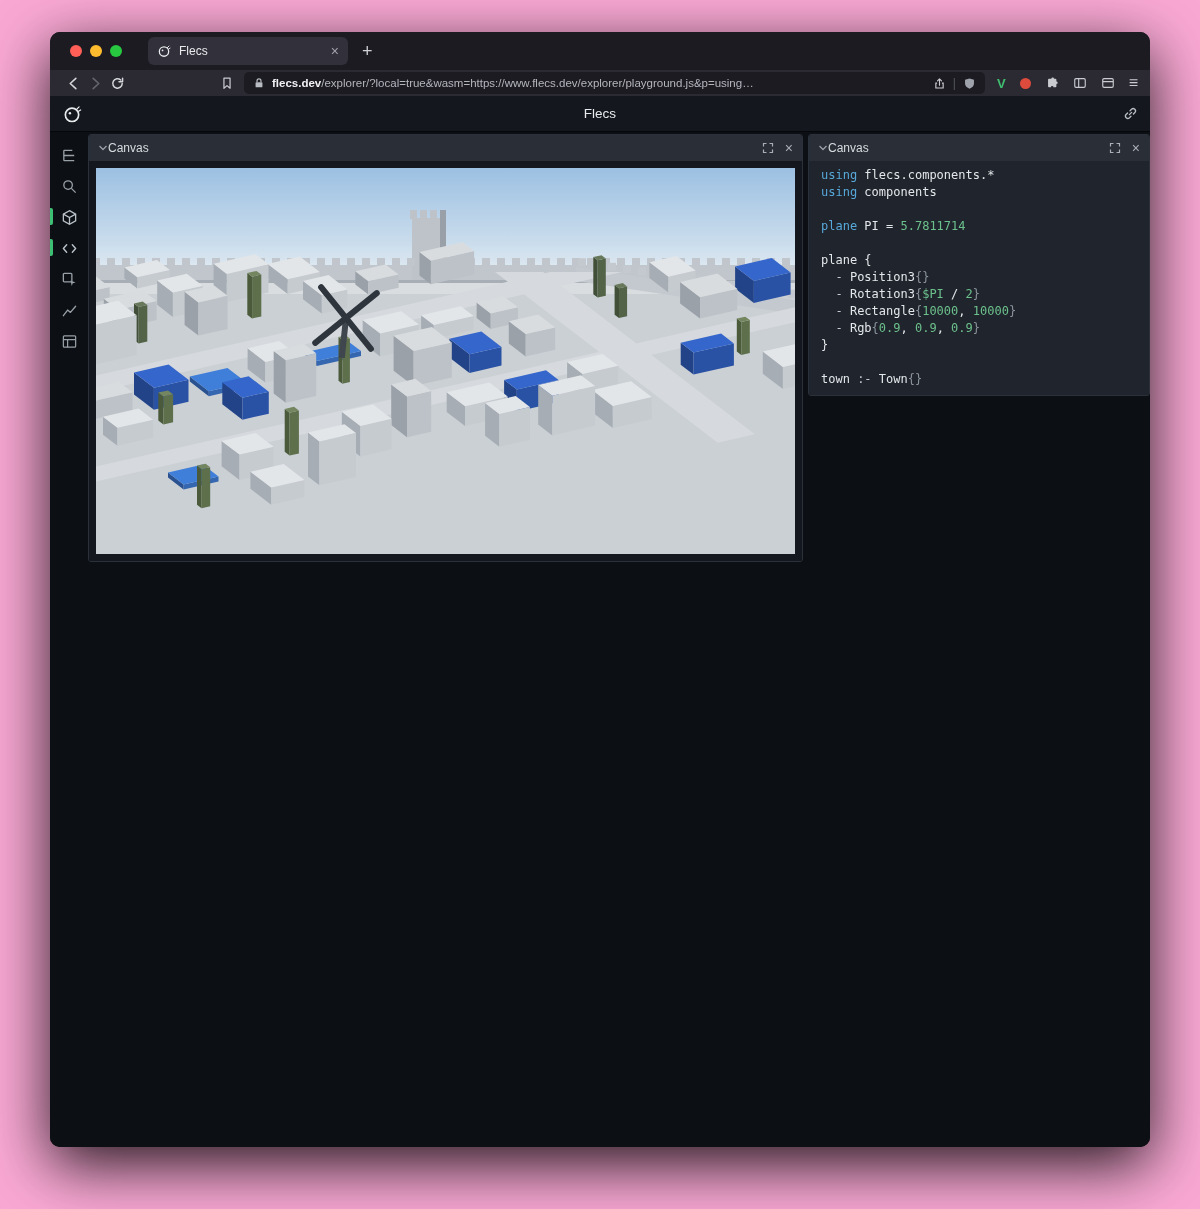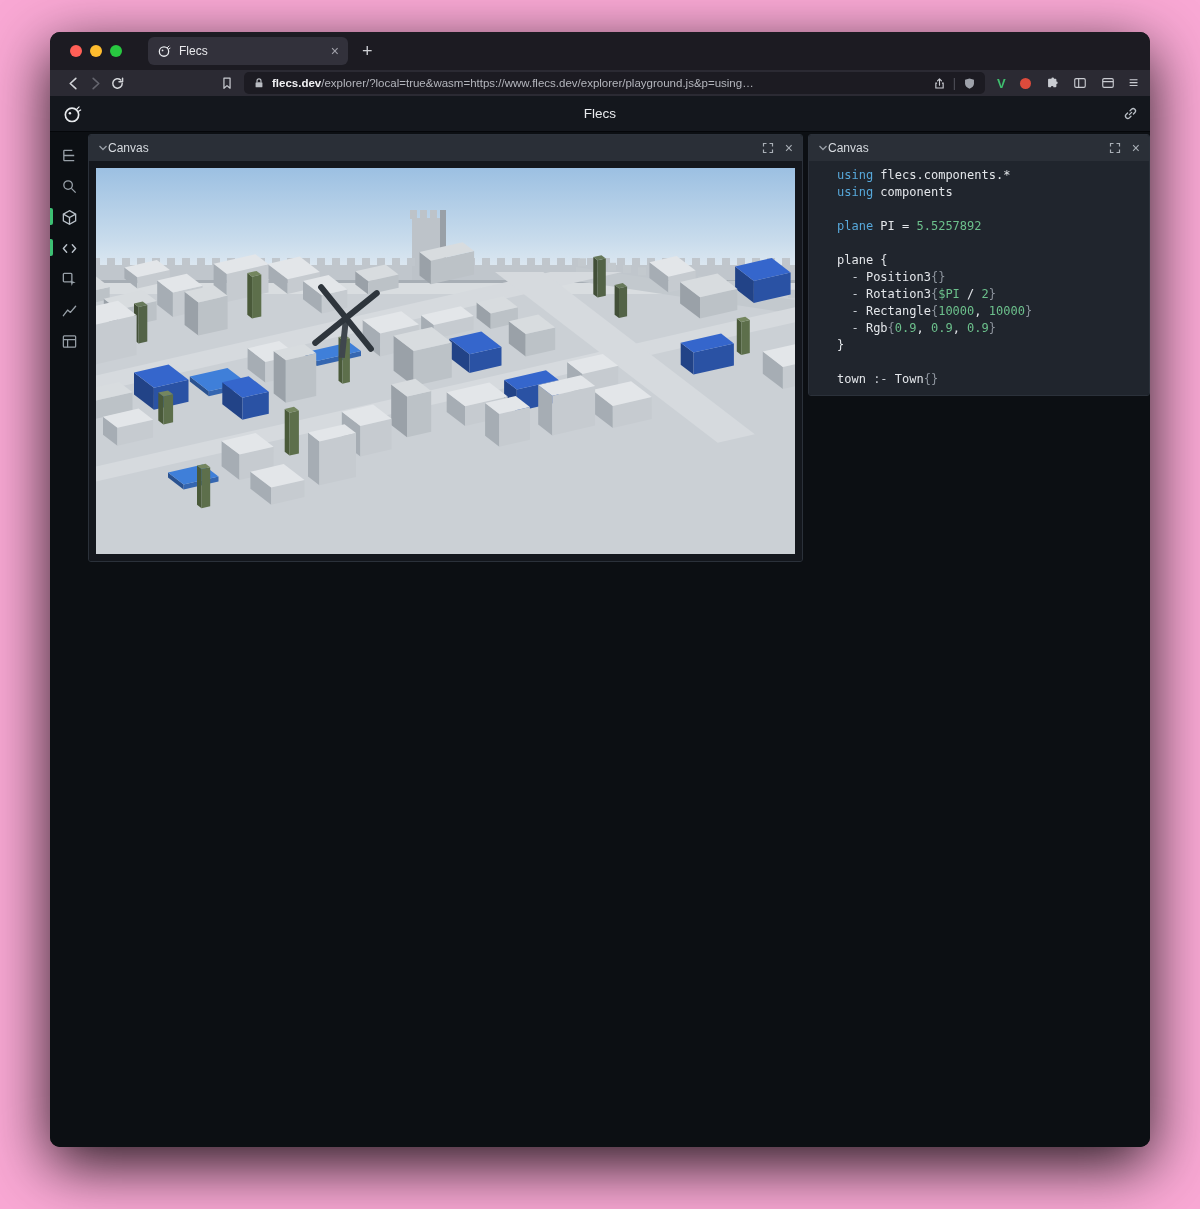--- a/index.html
+++ b/index.html
@@ -53,21 +53,21 @@
   .panel-header { height:26px; background:#2a2f37; display:flex; align-items:center; padding:0 9px; }
   .panel-title { font-size:12px; color:#d6dadf; }
   .panel-actions { margin-left:auto; display:flex; align-items:center; gap:11px; }
   .panel-close { color:#aab0b7; font-size:14px; line-height:1; }
 
   .canvas-panel { left:38px; top:2px; width:715px; height:428px; }
   .canvas-body { padding:7px; background:#14171d; }
   .scene { display:block; width:699px; height:386px; background:#0d1014; }
 
   .editor-panel { left:758px; top:2px; width:342px; height:262px; }
-  .editor-body { height:calc(100% - 26px); background:#20252d; padding:6px 28px;
+  .editor-body { height:calc(100% - 26px); background:#20252d; padding:6px 12px;
                  font-family:"DejaVu Sans Mono",monospace; font-size:12px; line-height:17px; }
   .code-line { white-space:pre; }
   .tk-kw { color:#57a8da; } .tk-id { color:#e3e6ea; } .tk-num { color:#6cc08c; }
   .tk-op { color:#c6cbd1; } .tk-pn { color:#8d949d; }
 </style>
 </head>
 <body>
 
 <div class="stage">
   <div class="window">
@@ -518,21 +518,21 @@
                     <path d="M1.5 4.5 v-3 h3 M7.5 1.5 h3 v3 M10.5 7.5 v3 h-3 M4.5 10.5 h-3 v-3" stroke="#aab0b7" fill="none" stroke-width="1.2"></path>
                   </svg>
               </span>
               <span class="panel-close">×</span>
             </span>
           </div>
           <div class="editor-body">
               <div class="code-line"><span class="tk-kw">using </span><span class="tk-id">flecs.components.*</span></div>
               <div class="code-line"><span class="tk-kw">using </span><span class="tk-id">components</span></div>
               <div class="code-line">&nbsp;</div>
-              <div class="code-line"><span class="tk-kw">plane </span><span class="tk-id">PI = </span><span class="tk-num">5.5257892</span></div>
+              <div class="code-line"><span class="tk-kw">plane </span><span class="tk-id">PI = </span><span class="tk-num">5.7811714</span></div>
               <div class="code-line">&nbsp;</div>
               <div class="code-line"><span class="tk-id">plane {</span></div>
               <div class="code-line"><span class="tk-op">  - </span><span class="tk-id">Position3</span><span class="tk-pn">{}</span></div>
               <div class="code-line"><span class="tk-op">  - </span><span class="tk-id">Rotation3</span><span class="tk-pn">{</span><span class="tk-num">$PI</span><span class="tk-id"> / </span><span class="tk-num">2</span><span class="tk-pn">}</span></div>
               <div class="code-line"><span class="tk-op">  - </span><span class="tk-id">Rectangle</span><span class="tk-pn">{</span><span class="tk-num">10000</span><span class="tk-id">, </span><span class="tk-num">10000</span><span class="tk-pn">}</span></div>
               <div class="code-line"><span class="tk-op">  - </span><span class="tk-id">Rgb</span><span class="tk-pn">{</span><span class="tk-num">0.9</span><span class="tk-id">, </span><span class="tk-num">0.9</span><span class="tk-id">, </span><span class="tk-num">0.9</span><span class="tk-pn">}</span></div>
               <div class="code-line"><span class="tk-id">}</span></div>
               <div class="code-line">&nbsp;</div>
               <div class="code-line"><span class="tk-id">town </span><span class="tk-op">:- </span><span class="tk-id">Town</span><span class="tk-pn">{}</span></div>
             </div>

